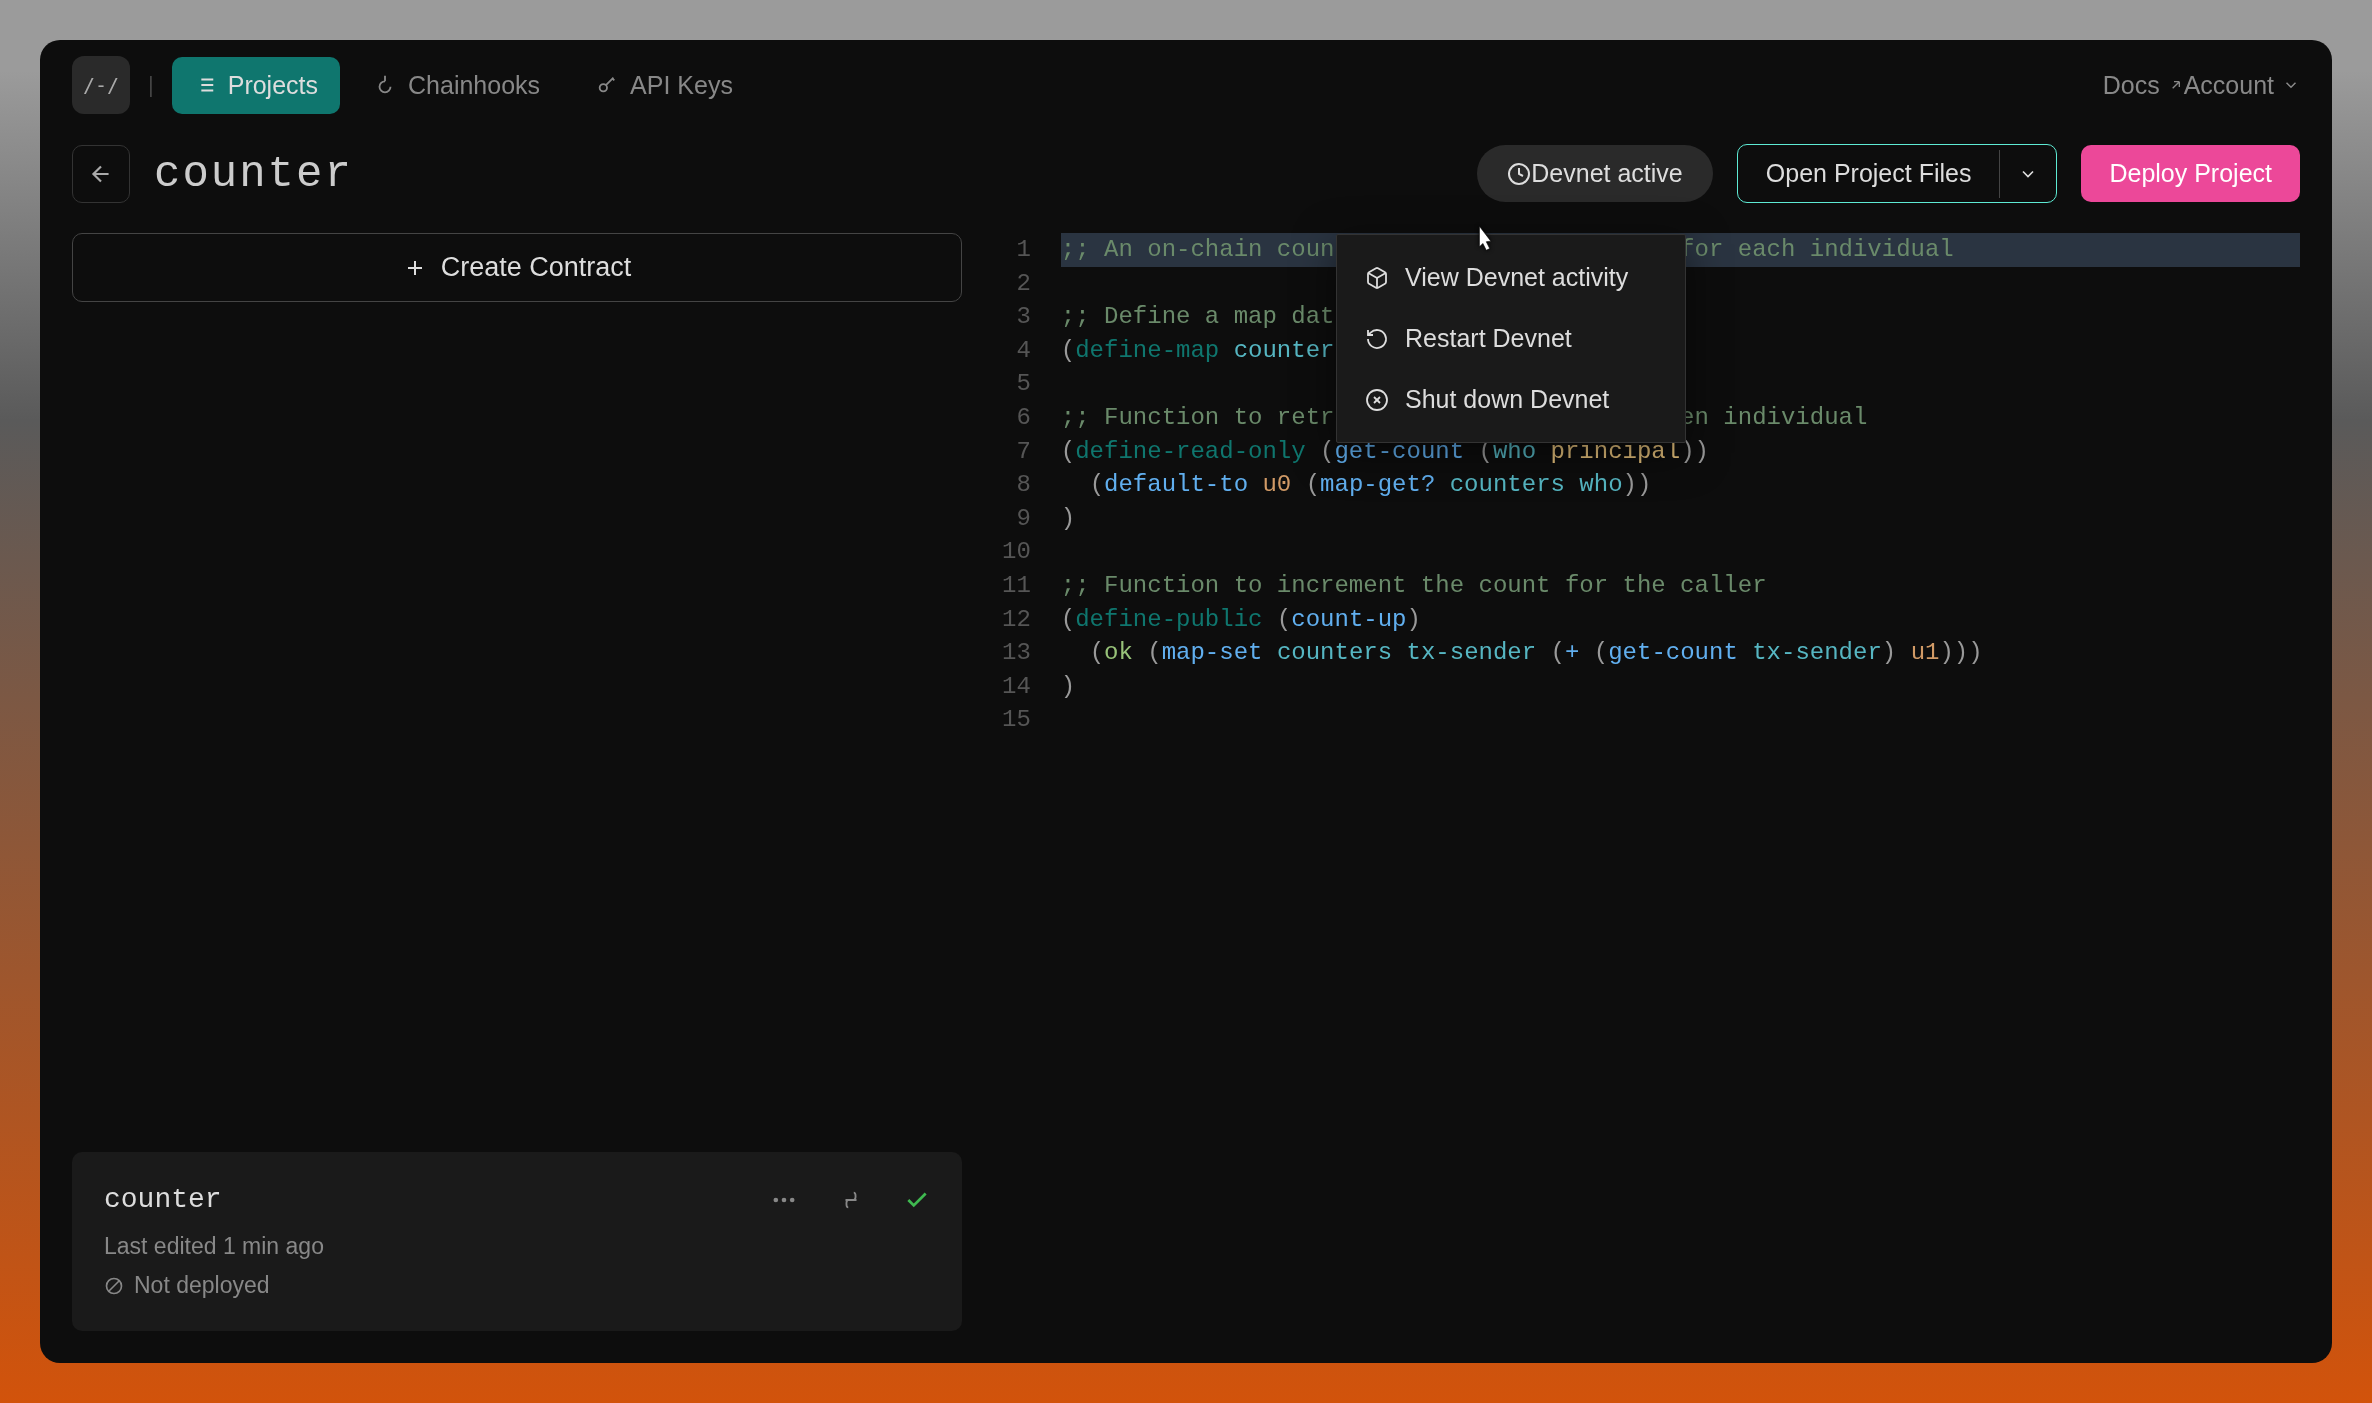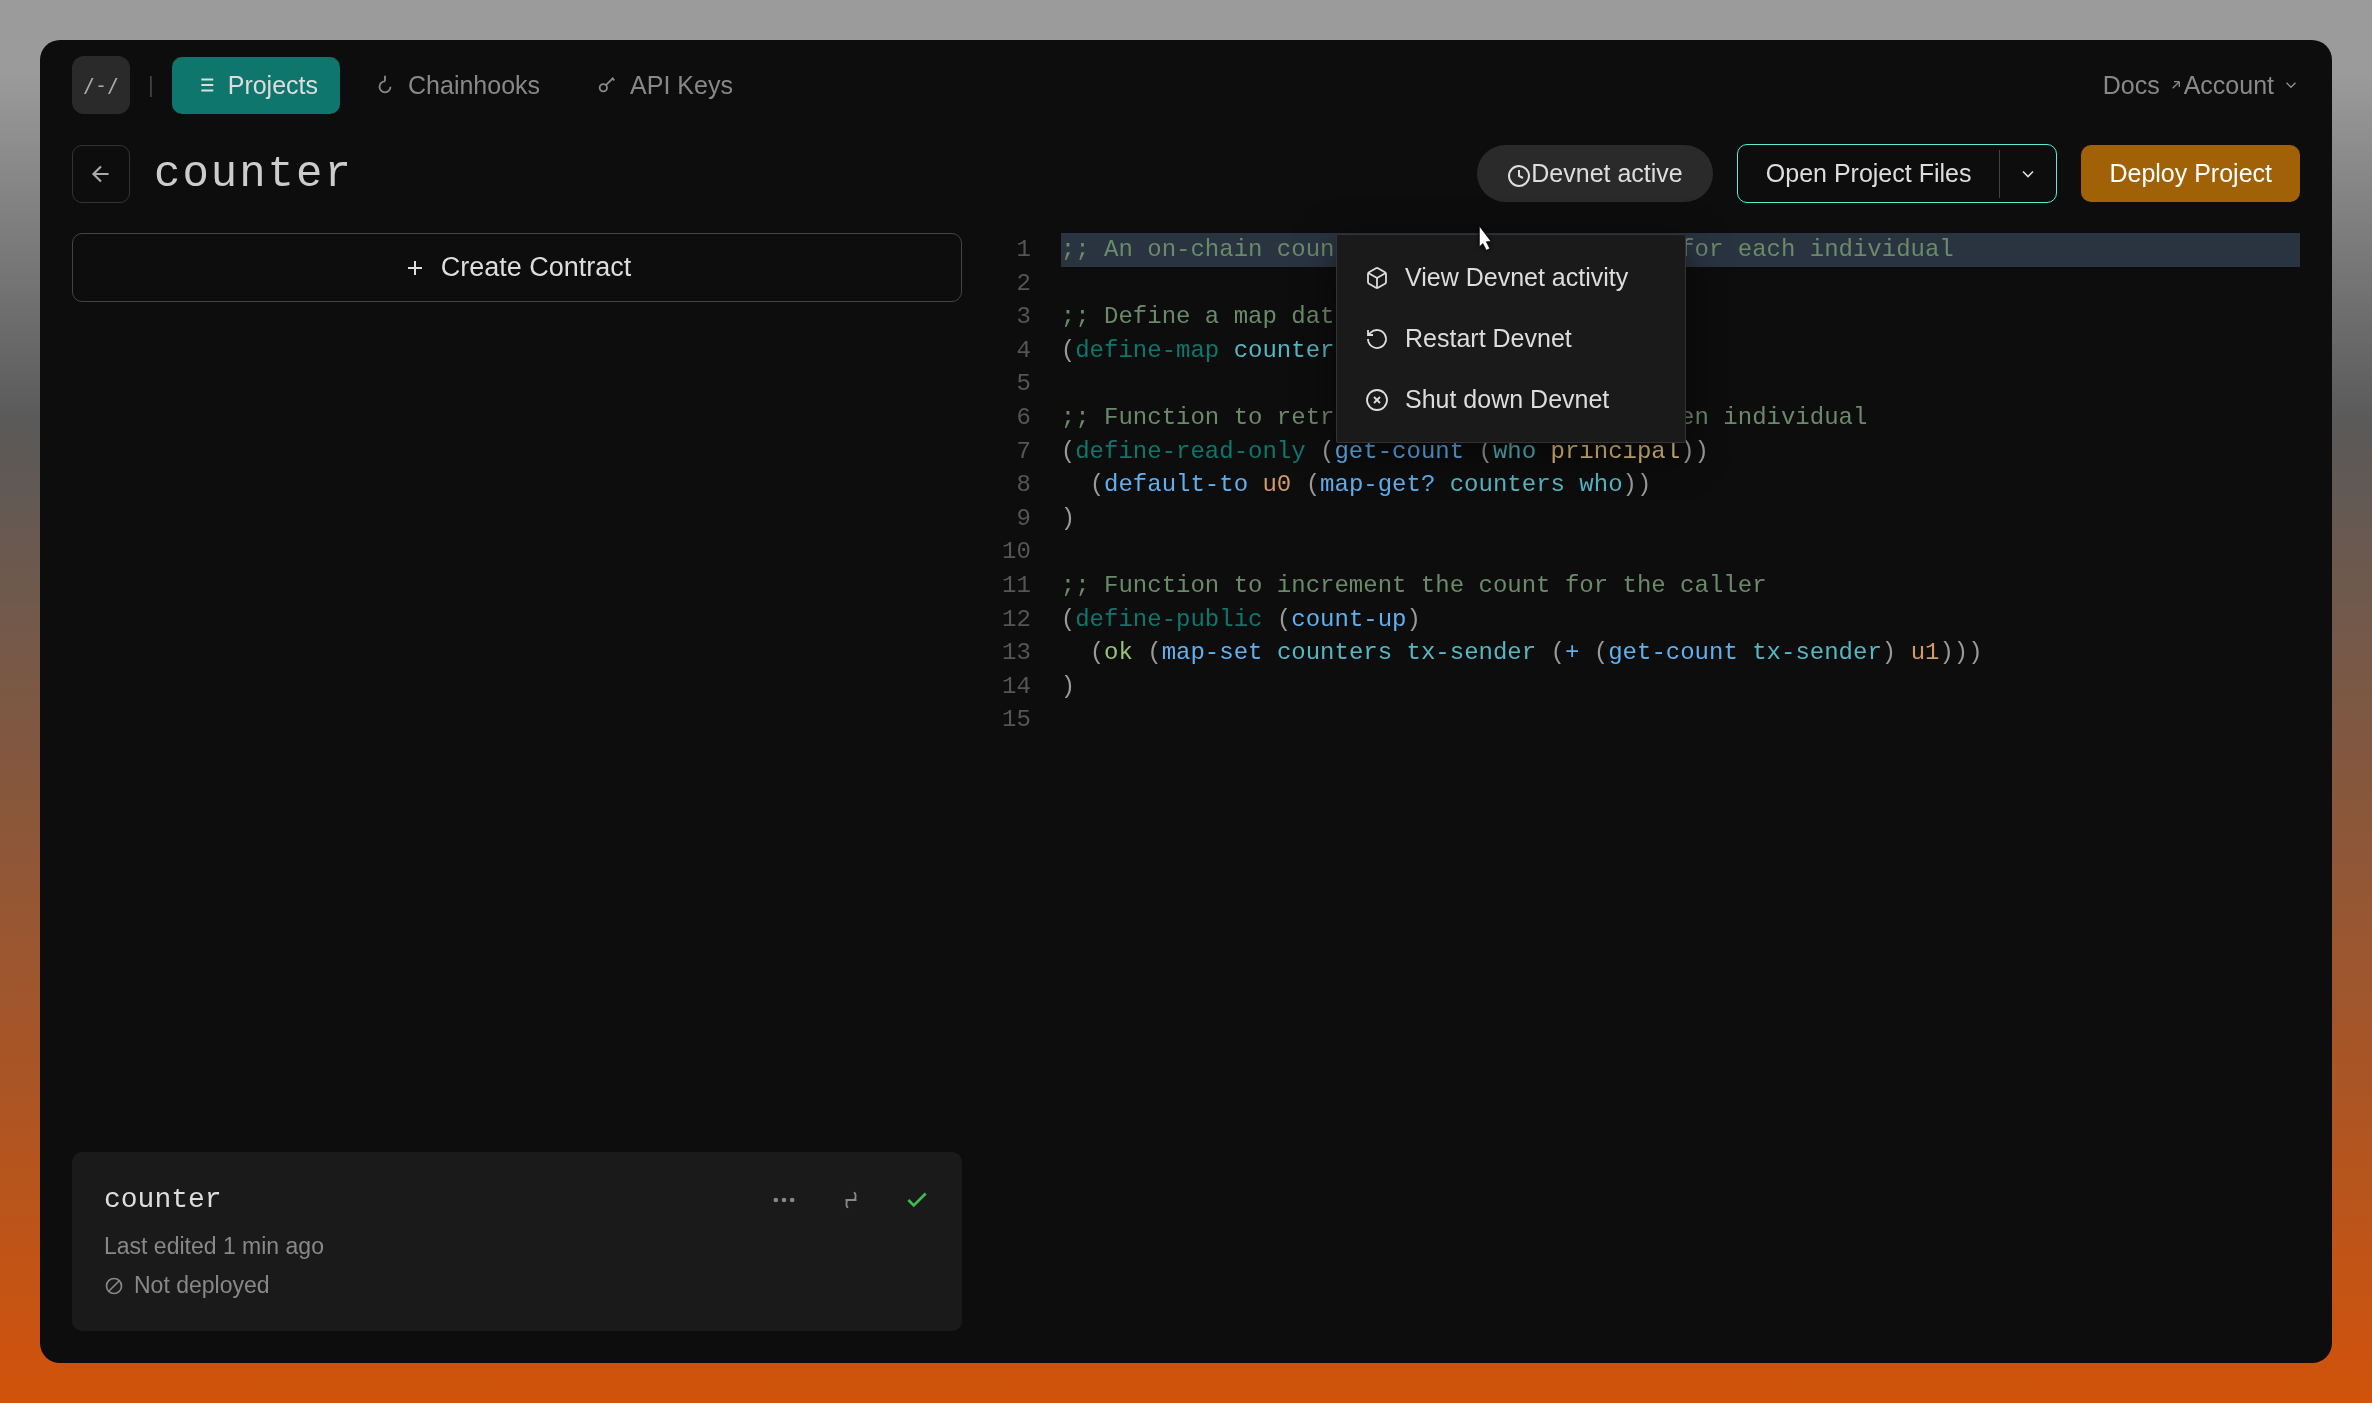--- a/index.html
+++ b/index.html
@@ -99,21 +99,21 @@
       color: #ccc;
       letter-spacing: 2px;
     }
     .header-spacer { flex: 1; }
     .btn {
       padding: 14px 28px;
       border-radius: 10px;
       font-size: 25px;
       cursor: pointer;
       display: flex;
-      align-items: flex-end;
+      align-items: center;
       gap: 0;
     }
     .btn-devnet {
       background: #2a2a2a;
       color: #ddd;
       border-radius: 30px;
       padding: 14px 30px;
     }
     .btn-outline {
       border: 1px solid #5eead4;
@@ -122,21 +122,21 @@
       align-items: center;
     }
     .btn-outline-main {
       padding: 14px 28px;
     }
     .btn-outline-chevron {
       border-left: 1px solid #444;
       padding: 14px 18px;
     }
     .btn-primary {
-      background: #a16207;
+      background: #ec4899;
       color: #fff;
       font-weight: 500;
     }
     .main-content {
       flex: 1;
       display: flex;
       gap: 40px;
     }
     .sidebar {
       width: 890px;

